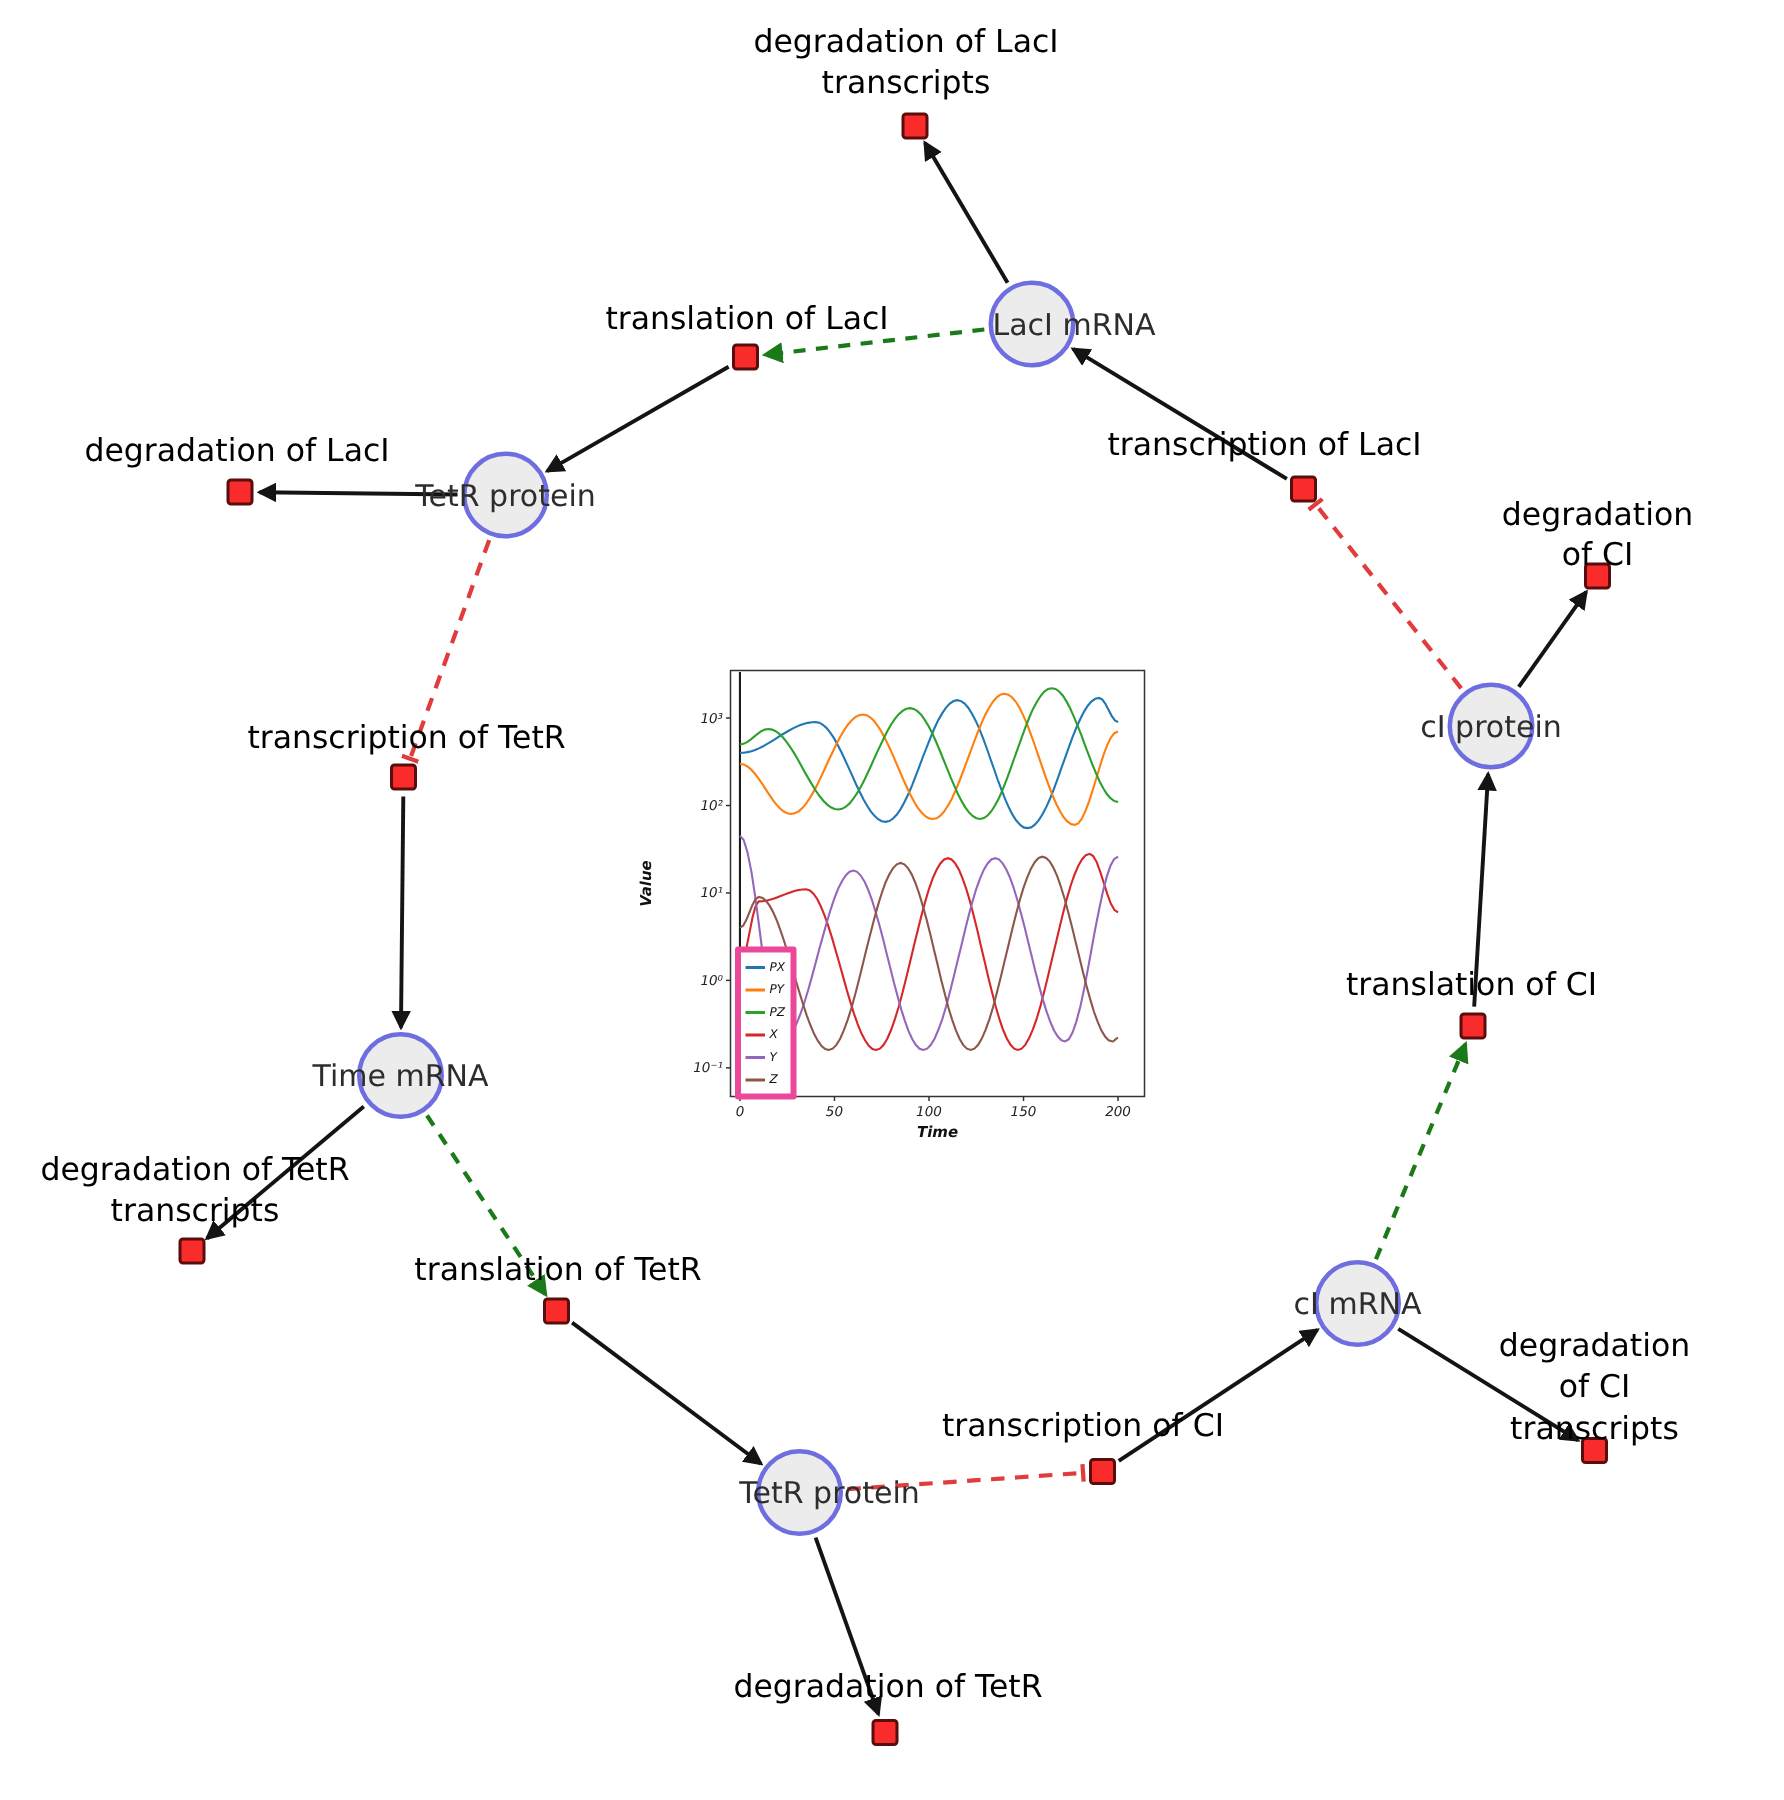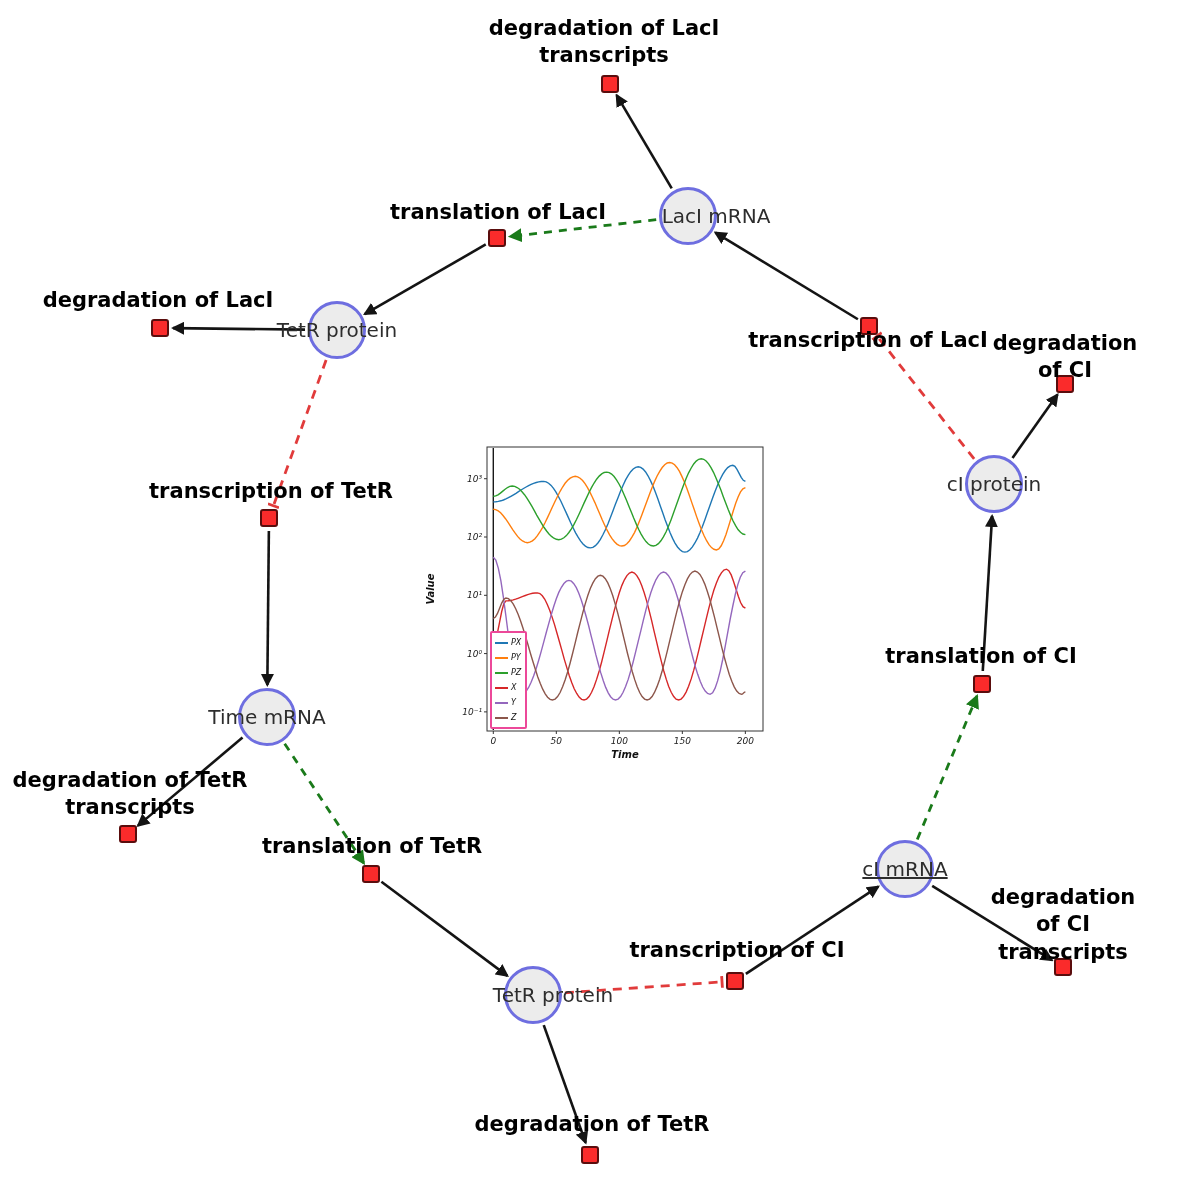--- a/index.html
+++ b/index.html
@@ -8,30 +8,30 @@
   #edges-svg{position:absolute;left:0;top:0;width:1189px;height:1200px;}
   .species-node{position:absolute;width:58px;height:58px;border-radius:50%;
     background:#ececec;border:3.5px solid #6e6ee0;box-sizing:border-box;
     transform:translate(-50%,-50%);}
   .species-label{position:absolute;transform:translate(-50%,-50%);
     font-size:20px;color:#2d2d2d;white-space:nowrap;z-index:5;}
   .reaction-node{position:absolute;width:18px;height:18px;background:#fa2b2b;
     border:2.5px solid #5a0d0d;border-radius:3px;box-sizing:border-box;
     transform:translate(-50%,-50%);z-index:4;}
   .reaction-label{position:absolute;transform:translate(-50%,-50%);
-    font-weight:bold;font-size:21px;color:#000;text-align:center;
+    font-weight:normal;font-size:21px;color:#000;text-align:center;
     white-space:pre-line;line-height:1.3;z-index:5;}
   .edge-production,.edge-consumption{stroke:#141414;stroke-width:2.6;fill:none;}
   .edge-modifier{stroke:#1a7a1a;stroke-width:2.8;stroke-dasharray:8 7;fill:none;}
   .edge-inhibition{stroke:#e13b3b;stroke-width:2.8;stroke-dasharray:9 7;fill:none;}
   .inset{position:absolute;left:420px;top:435px;width:370px;height:335px;z-index:6;font-style:italic;}
   #chart-svg{position:absolute;left:0;top:0;width:370px;height:335px;}
   .chart-tick{font-size:9px;fill:#222;}
   .chart-axis-label{font-size:10px;font-weight:bold;fill:#111;}
-  .legend-box{position:absolute;background:#fff;border:2px solid #ec4899;
+  .legend-box{position:absolute;background:#fff;border:4px solid #ec4899;
     border-radius:2px;padding:2px 4px 2px 3px;z-index:7;}
   .legend-row{display:flex;align-items:center;height:15px;}
   .legend-swatch{display:inline-block;width:13px;height:2px;margin-right:3px;}
   .legend-text{font-size:8px;color:#111;line-height:1;}
 </style>
 </head>
 <body>
 
 <div class="canvas">
   <svg id="edges-svg">
@@ -69,48 +69,48 @@
   <div id="node-layer">
       <div class="species-node" style="left: 688px; top: 216px;"></div>
       <div class="species-label" style="left: 688px; top: 216px; margin-left: 28px;">LacI mRNA</div>
       <div class="species-node" style="left: 337px; top: 330px;"></div>
       <div class="species-label" style="left: 337px; top: 330px;">TetR protein</div>
       <div class="species-node" style="left: 994px; top: 484px;"></div>
       <div class="species-label" style="left: 994px; top: 484px; text-align: center;">cI protein</div>
       <div class="species-node" style="left: 267px; top: 717px;"></div>
       <div class="species-label" style="left: 267px; top: 717px;">Time mRNA</div>
       <div class="species-node" style="left: 905px; top: 869px;"></div>
-      <div class="species-label" style="left: 905px; top: 869px; text-decoration: underline;">cI mRNA</div>
+      <div class="species-label" style="left: 905px; top: 869px;">cI mRNA</div>
       <div class="species-node" style="left: 533px; top: 995px;"></div>
       <div class="species-label" style="left: 533px; top: 995px; margin-left: 20px;">TetR protein</div>
       <div class="reaction-node" style="left: 610px; top: 84px;"></div>
       <div class="reaction-label" style="left: 604px; top: 42px;">degradation of LacI
 transcripts</div>
       <div class="reaction-node" style="left: 497px; top: 238px;"></div>
       <div class="reaction-label" style="left: 498px; top: 213px;">translation of LacI</div>
       <div class="reaction-node" style="left: 160px; top: 328px;"></div>
       <div class="reaction-label" style="left: 158px; top: 301px;">degradation of LacI</div>
       <div class="reaction-node" style="left: 869px; top: 326px;"></div>
-      <div class="reaction-label" style="left: 868px; top: 297px; margin-top: 44px;">transcription of LacI</div>
+      <div class="reaction-label" style="left: 843px; top: 297px;">transcription of LacI</div>
       <div class="reaction-node" style="left: 1065px; top: 384px;"></div>
       <div class="reaction-label" style="left: 1065px; top: 357px;">degradation of CI</div>
       <div class="reaction-node" style="left: 269px; top: 518px;"></div>
       <div class="reaction-label" style="left: 271px; top: 492px;">transcription of TetR</div>
       <div class="reaction-node" style="left: 982px; top: 684px;"></div>
       <div class="reaction-label" style="left: 981px; top: 657px;">translation of CI</div>
       <div class="reaction-node" style="left: 128px; top: 834px;"></div>
       <div class="reaction-label" style="left: 130px; top: 794px;">degradation of TetR
 transcripts</div>
       <div class="reaction-node" style="left: 371px; top: 874px;"></div>
       <div class="reaction-label" style="left: 372px; top: 847px;">translation of TetR</div>
       <div class="reaction-node" style="left: 1063px; top: 967px;"></div>
       <div class="reaction-label" style="left: 1063px; top: 925px;">degradation of CI
 transcripts</div>
       <div class="reaction-node" style="left: 735px; top: 981px;"></div>
-      <div class="reaction-label" style="left: 737px; top: 951px;">transcription of CI</div>
+      <div class="reaction-label" style="left: 722px; top: 951px;">transcription of CI</div>
       <div class="reaction-node" style="left: 590px; top: 1155px;"></div>
       <div class="reaction-label" style="left: 592px; top: 1125px;">degradation of TetR</div>
     </div>
 
   <div class="inset">
     <svg id="chart-svg">
         <defs>
           <clipPath id="plot-clip">
             <rect x="67" y="12" width="276" height="284"></rect>
           </clipPath>

